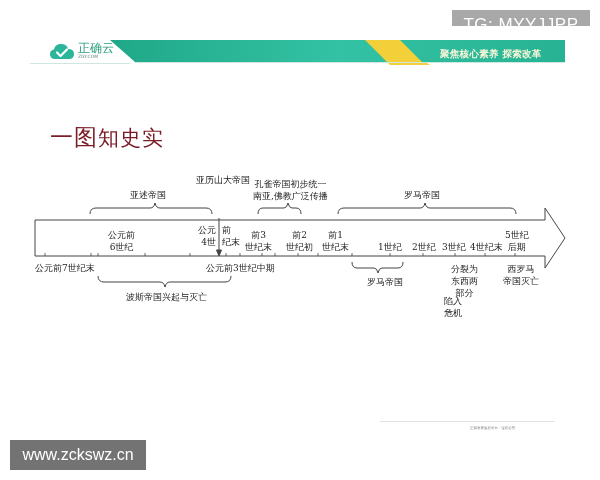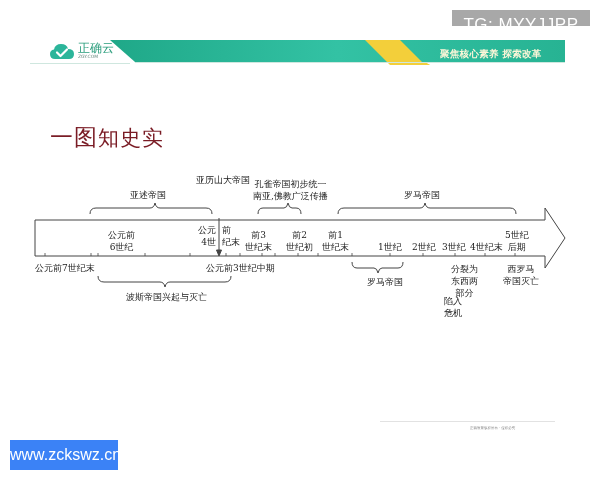--- a/index.html
+++ b/index.html
@@ -9,21 +9,21 @@
 
   
   .logo-icon { left:50px; top:43px; width:24px; height:18px; }
   .logo-text { left:78px; top:44px; font-family:"DejaVu Sans", sans-serif; font-size:12px; color:#2a9d7c; line-height:8px; }
   .logo-sub { left:78px; top:54px; font-family:"DejaVu Sans", sans-serif; font-size:4.5px; color:#6a8a80; }
   .header-line { left:30px; top:63px; width:100px; height:1px; background:#cfe7df; }
   .banner { left:110px; top:40px; width:455px; height:25px; }
   .banner-slogan { left:440px; top:48px; font-family:"DejaVu Sans", sans-serif; font-size:9.5px; font-weight:bold; color:#fdf6d8; letter-spacing:0.3px; }
   .watermark-top { left:452px; top:10px; width:138px; height:16px; background:#a8a8a8; color:#fff;
                    font-family:"Liberation Sans", sans-serif; font-size:17px; line-height:30px; text-align:center; letter-spacing:0.5px; }
-  .watermark-bottom { left:10px; top:440px; width:108px; height:30px; background:#3b82f6; color:#fff;
+  .watermark-bottom { left:10px; top:440px; width:136px; height:30px; background:#737373; color:#fff;
                       font-family:"Liberation Sans", sans-serif; font-size:16px; line-height:30px; text-align:center; }
 
   
   .title { left:50px; top:122px; font-size:21px; color:#7a1c25; letter-spacing:1px; }
   .title .big { font-size:23px; }
 
   
   .timeline-svg { left:0; top:170px; width:600px; height:160px; }
   .lbl { position:absolute; font-size:9px; line-height:12px; color:#222; text-align:center; white-space:nowrap; }
 

